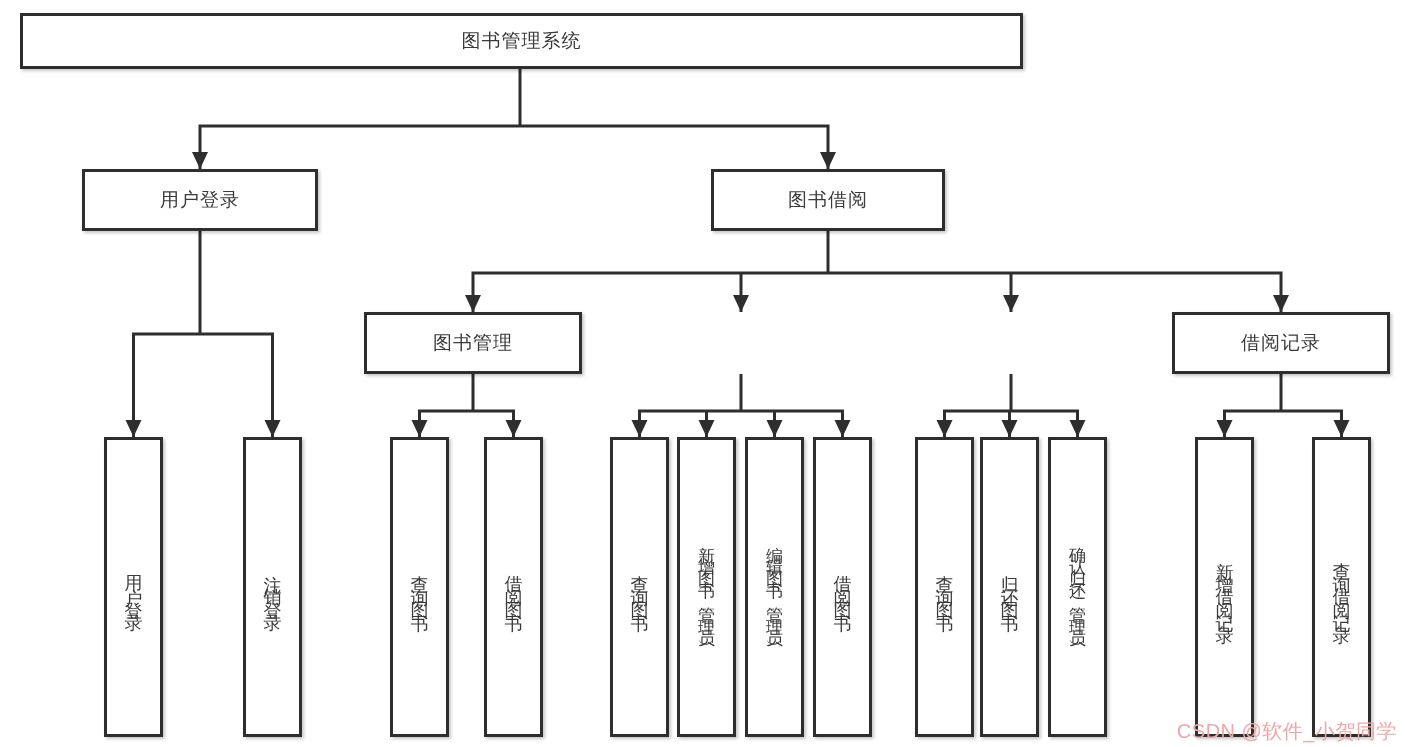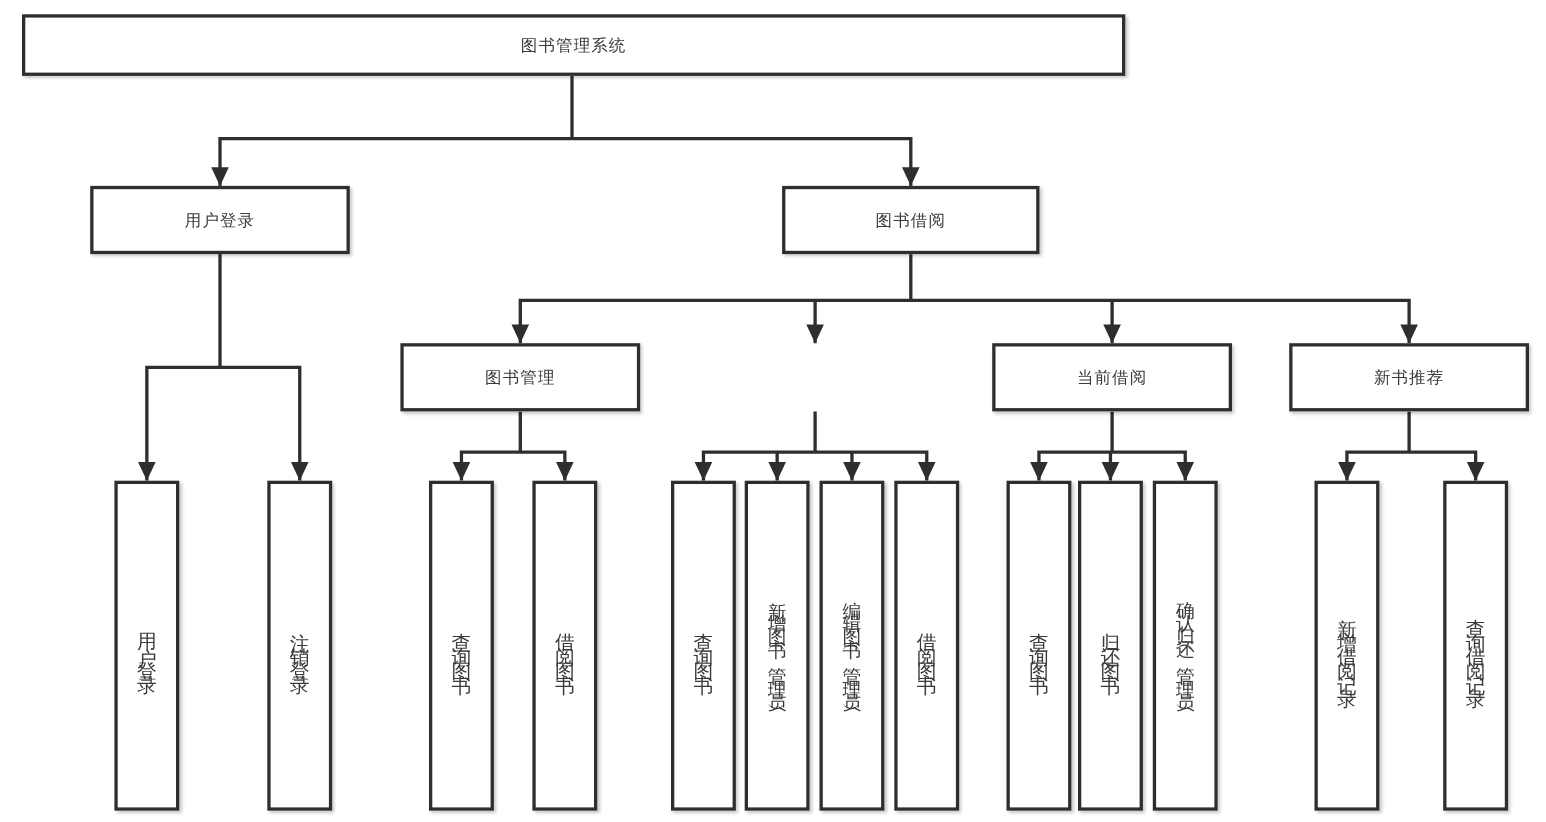--- a/index.html
+++ b/index.html
@@ -14,21 +14,21 @@
   .box{
     position:absolute;
     box-sizing:border-box;
     background:#ffffff;
     border:3px solid #2e2e2e;
     box-shadow:2px 2px 3px rgba(0,0,0,0.22);
     display:flex;align-items:center;justify-content:center;
     z-index:1;
   }
   .hl{
-    font-size:15px;color:#3a3a3a;letter-spacing:1px;white-space:nowrap;
+    font-size:19px;color:#3a3a3a;letter-spacing:1px;white-space:nowrap;
   }
   .vt{
     writing-mode:vertical-rl;
     text-orientation:mixed;
     font-size:18px;color:#3a3a3a;
     letter-spacing:13px;
     line-height:1;
     white-space:nowrap;
   }
   #watermark{
@@ -83,25 +83,22 @@
   <div class="box" style="left:82px;top:169px;width:236px;height:62px">
     <span class="hl">用户登录</span>
   </div>
   <div class="box" style="left:711px;top:169px;width:234px;height:62px">
     <span class="hl">图书借阅</span>
   </div>
 
   <div class="box" style="left:364px;top:312px;width:218px;height:62px">
     <span class="hl">图书管理</span>
   </div>
-  <div class="box" style="left:902px;top:312px;width:218px;height:62px">
-    <span class="hl">当前借阅</span>
-  </div>
   <div class="box" style="left:1172px;top:312px;width:218px;height:62px">
-    <span class="hl">新书推荐</span>
+    <span class="hl">借阅记录</span>
   </div>
 
   <div class="box" style="left:104px;top:437px;width:59px;height:300px">
     <span class="vt">用户登录</span>
   </div>
   <div class="box" style="left:243px;top:437px;width:59px;height:300px">
     <span class="vt">注销登录</span>
   </div>
 
   <div class="box" style="left:390px;top:437px;width:59px;height:300px">
@@ -134,14 +131,15 @@
     <span class="vt" style="letter-spacing:12px;font-size:17px">确认归还（管理员）</span>
   </div>
 
   <div class="box" style="left:1195px;top:437px;width:59px;height:300px">
     <span class="vt">新增借阅记录</span>
   </div>
   <div class="box" style="left:1312px;top:437px;width:59px;height:300px">
     <span class="vt">查询借阅记录</span>
   </div>
 
+  <div id="watermark">CSDN @软件_小贺同学</div>
 
 </div>
 
 </body></html>

